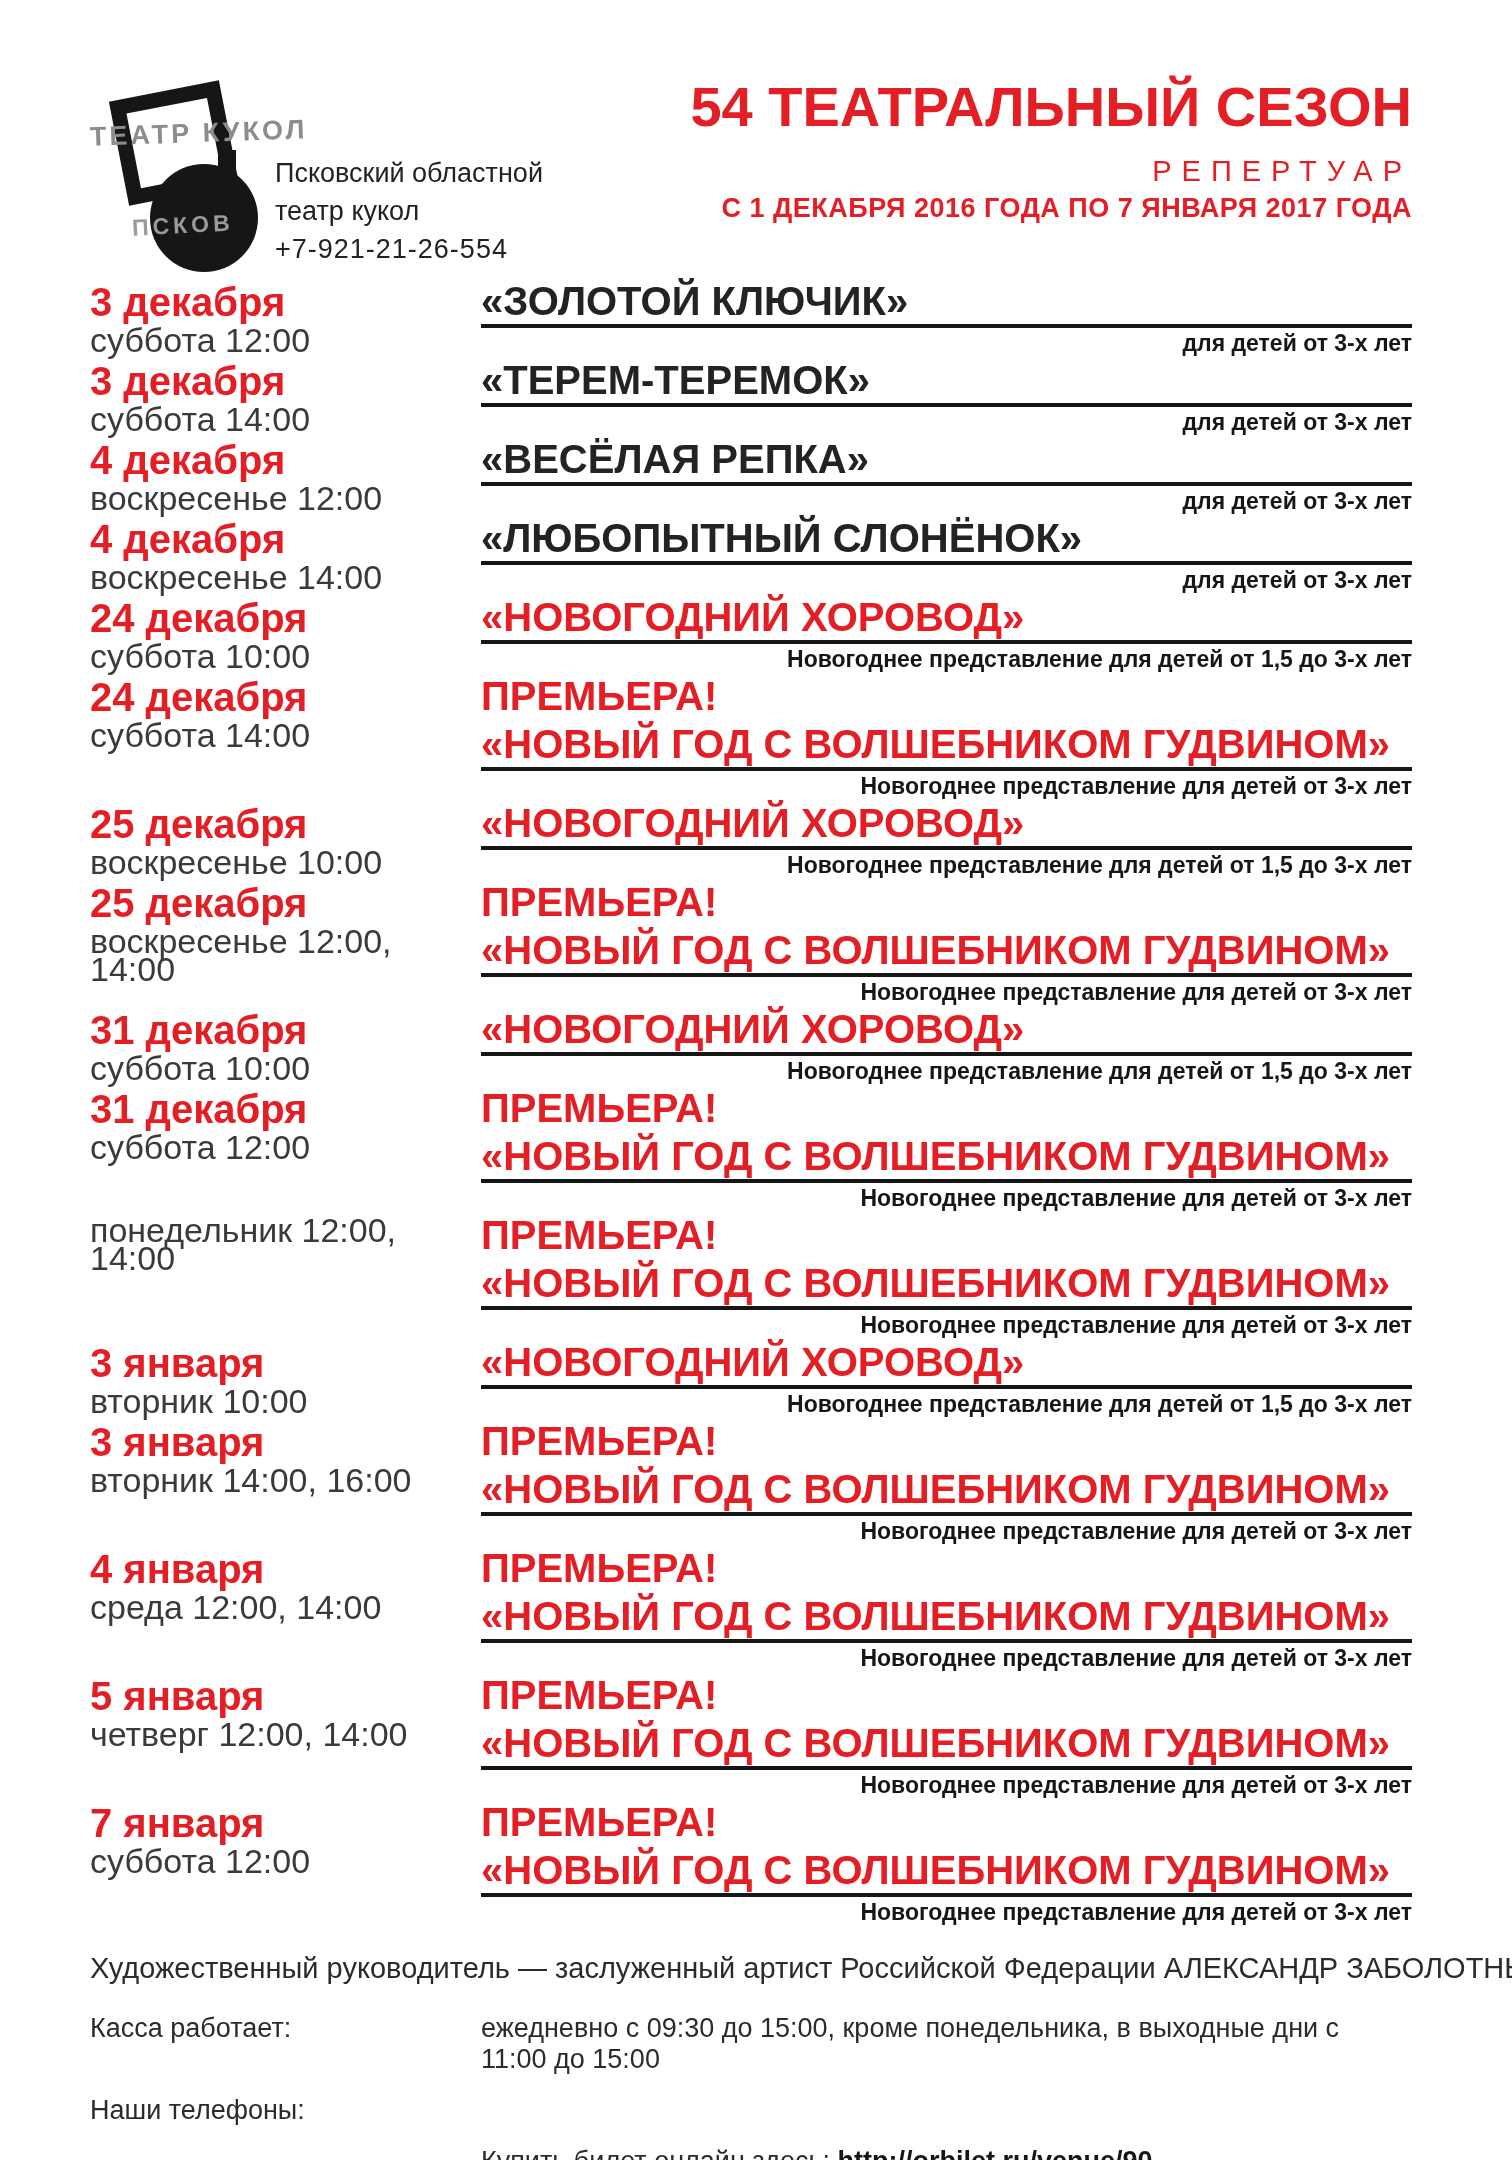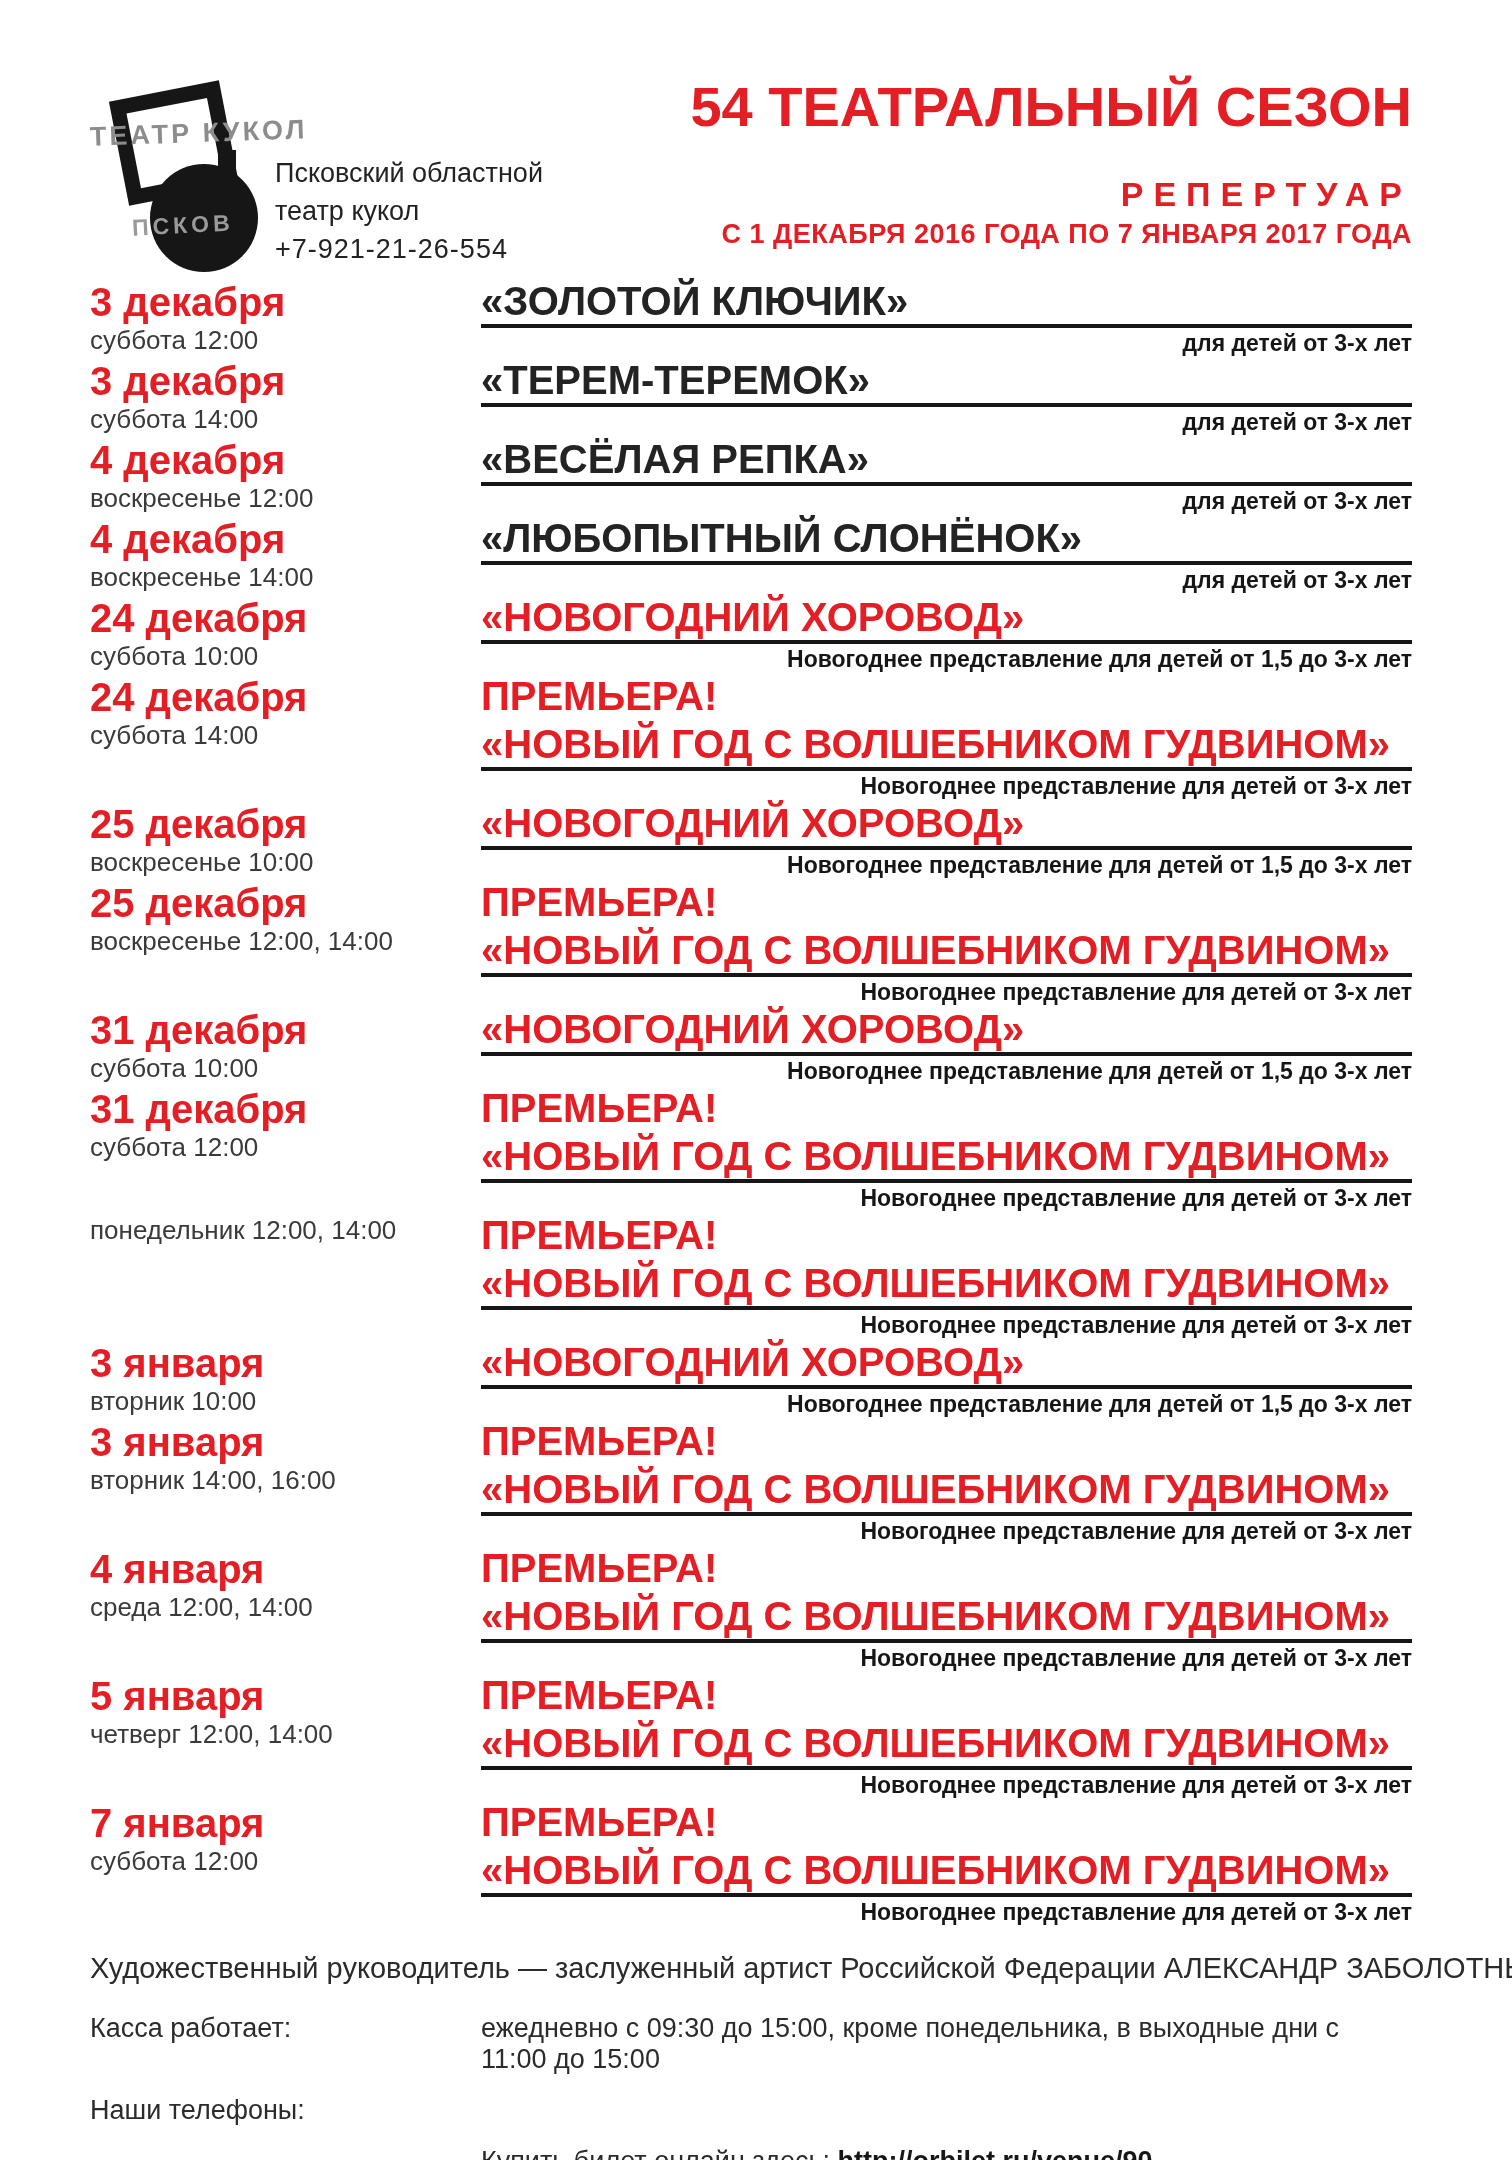--- a/index.html
+++ b/index.html
@@ -33,29 +33,29 @@
     position:absolute; left:42px; top:140px; z-index:3;
     font-size:23px; font-weight:bold; letter-spacing:4px; color:#9a9a9a;
     transform:rotate(-3deg);
   }
 
   .org { position:absolute; left:185px; top:96px; font-size:27px; line-height:38px; color:#222; }
   .org .org-phone { letter-spacing:1px; }
 
   .head-right { position:absolute; right:0; top:16px; text-align:right; color:var(--accent); }
   .season { font-size:56px; font-weight:bold; letter-spacing:0px; white-space:nowrap; }
-  .repertoire { margin-top:36px; font-size:34px; font-weight:bold; letter-spacing:10px; }
+  .repertoire { margin-top:16px; font-size:29px; font-weight:normal; letter-spacing:10px; }
   .range { margin-top:5px; font-size:27px; font-weight:bold; letter-spacing:0.5px; }
 
   
   .schedule { margin-top:0px; }
   .row { display:flex; margin-bottom:3px; }
   .col-date { width:391px; flex:0 0 391px; }
   .date { font-size:40px; font-weight:bold; line-height:44px; color:var(--accent); }
-  .when { font-size:26px; line-height:28px; color:#3a3a3a; margin-top:2px; }
+  .when { font-size:34px; line-height:28px; color:#3a3a3a; margin-top:2px; }
   .col-show { flex:1; min-width:0; }
   .premiere { font-size:40px; font-weight:bold; line-height:42px; color:var(--accent); margin-bottom:6px; }
   .title {
     font-size:40px; font-weight:bold; line-height:42px;
     padding-bottom:2px; border-bottom:4px solid #161616; white-space:nowrap;
   }
   .title.red   { color:var(--accent); }
   .title.black { color:#232323; }
   .caption {
     font-size:23px; font-weight:bold; color:#161616;

